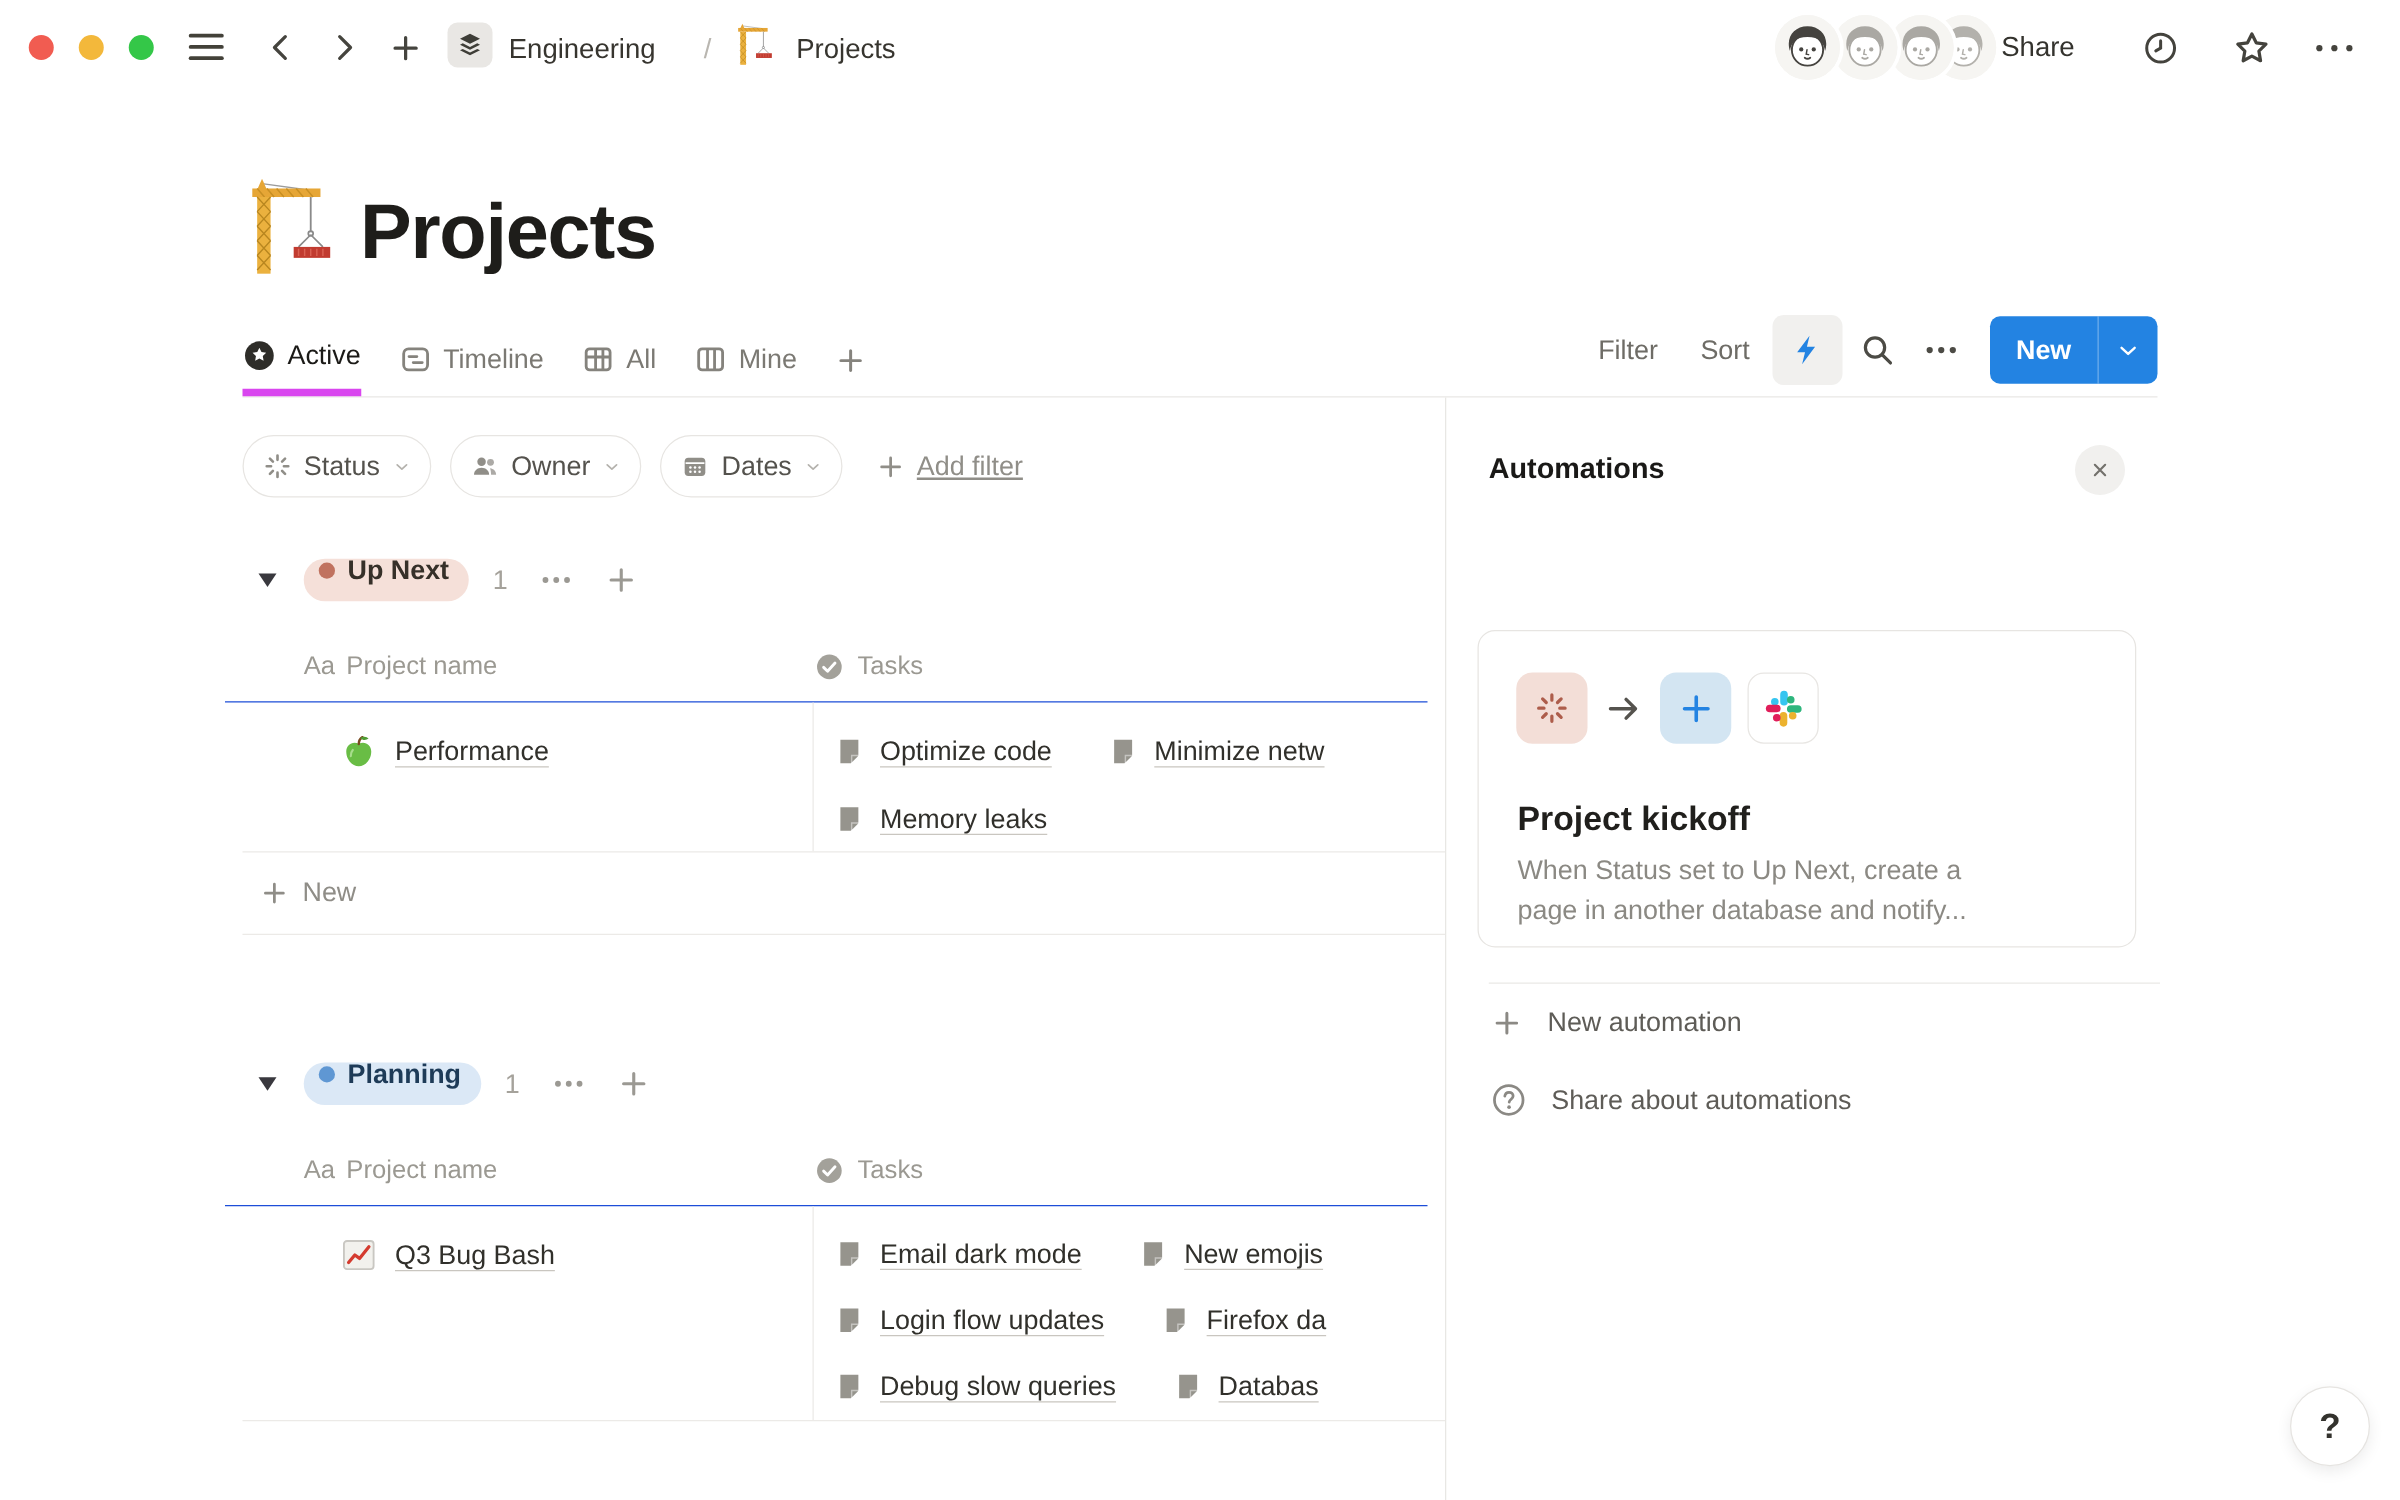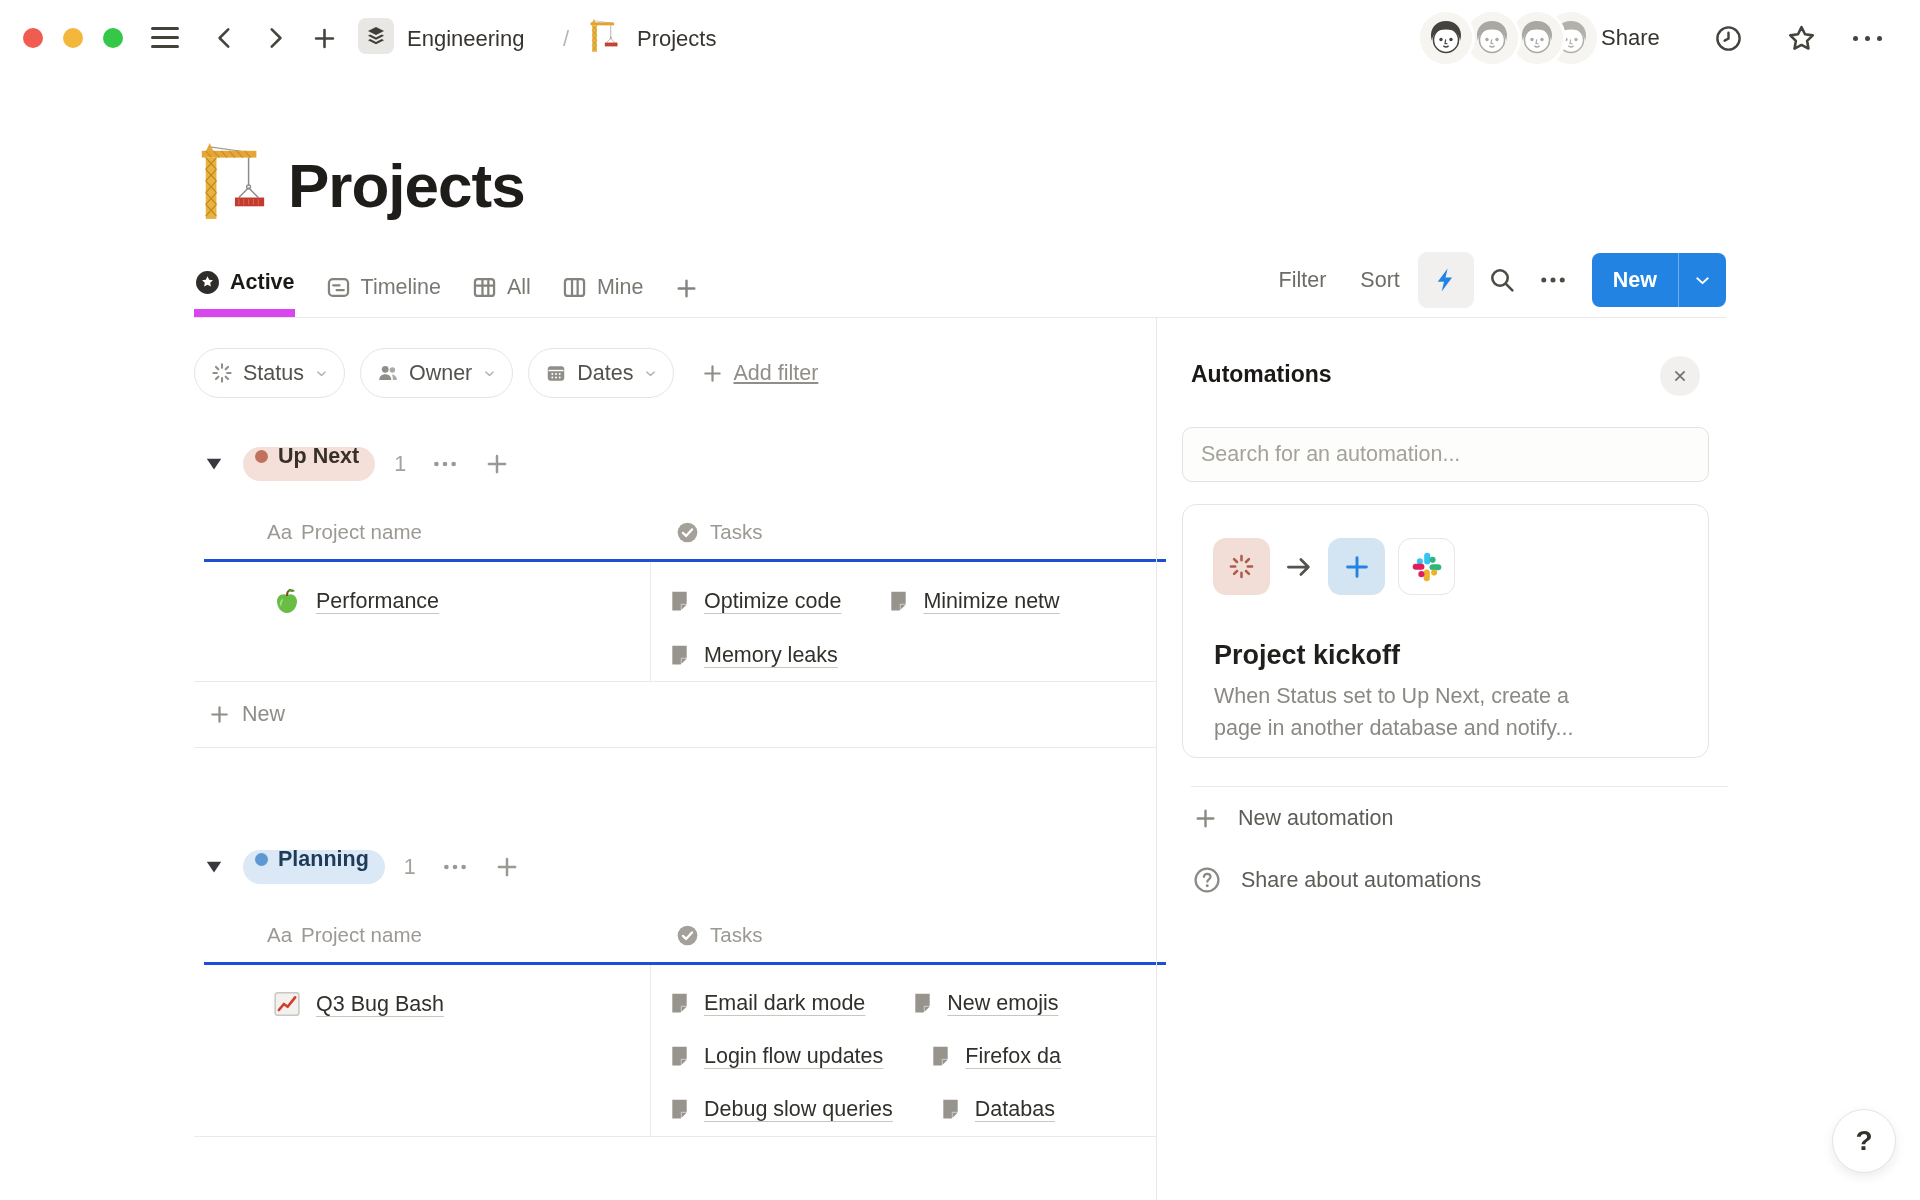--- a/index.html
+++ b/index.html
@@ -35,21 +35,21 @@
   .title-crane { position:absolute; left:196px; top:140px; }
   .page-title { position:absolute; left:288px; top:150px; font-size:62px; font-weight:700;
     letter-spacing:-1px; color:#1e1d1a; }
 
   
   .toolbar { position:absolute; left:194px; top:252px; width:1532px; height:66px;
     border-bottom:1px solid #e9e8e5; display:flex; justify-content:space-between; align-items:flex-end; }
   .tabs { display:flex; align-items:flex-end; gap:30px; }
   .tab { display:flex; align-items:center; gap:9px; font-size:21.5px; color:#7b7973; padding-bottom:16px; }
   .tab svg { color:#85837d; }
-  .tab.active { color:#1b1a17; font-weight:700; padding-bottom:13px; border-bottom:8px solid #d946ef; }
+  .tab.active { color:#1b1a17; font-weight:400; padding-bottom:13px; border-bottom:6px solid #d946ef; }
   .tab.active svg { color:#2e2d29; }
   .tab-add { color:#9a9892; padding-bottom:16px; }
   .controls { display:flex; align-items:center; margin-bottom:9px; }
   .ctrl-text { font-size:21.5px; color:#6e6c66; }
   .ctrl-filter { margin-right:34px;margin-left:37px; } .ctrl-sort { margin-right:18px; }
   .boltbtn { width:56px; height:56px; border-radius:9px; background:#f1f0ee; display:flex;
     align-items:center; justify-content:center; color:#2383e2; margin-right:14px; }
   .searchbtn { color:#4c4b45; margin-right:22px; }
   .moredots { color:#4c4b45; margin-right:24px; }
   .newbtn { display:flex; align-items:stretch; height:54px; border-radius:8px; background:#2383e2;
@@ -69,21 +69,21 @@
   .group { position:absolute; left:194px; width:962px; height:42px; display:flex; align-items:center; }
   .caret-toggle { margin-left:12px; color:#39383 3; color:#39383e; }
   .pill { margin-left:21px; display:inline-flex; align-items:center; height:34px; border-radius:17px;
     padding:0 16px 16px 12px; gap:10px; font-size:21.5px; font-weight:600; }
   .pill .dot { width:13px; height:13px; border-radius:50%; }
   .pill.red { background:#f5e0d9; color:#363029; } .pill.red .dot { background:#c0725f; }
   .pill.blue { background:#dbe8f6; color:#1e3b58; } .pill.blue .dot { background:#5f97d3; }
   .gcount { margin-left:19px; color:#a5a29b; font-size:21.5px; }
   .gicon { margin-left:25px; color:#9b9993; }
 
-  .thead { position:absolute; left:204px; width:962px; height:57px; border-bottom:3px solid #1d4ed8;
+  .thead { position:absolute; left:180px; width:962px; height:57px; border-bottom:1px solid #1d4ed8;
     font-size:20.5px; color:#9b9992; }
   .thead .hname { position:absolute; left:63px; top:0; height:100%; display:flex; align-items:center; gap:9px; }
   .aa { font-size:20.5px; }
   .thead .htasks { position:absolute; left:472px; top:0; height:100%; display:flex; align-items:center; gap:11px; }
   .thead .htasks svg { color:#a3a19a; }
 
   .trow { position:absolute; left:194px; width:962px; border-bottom:1px solid #eceae7; }
   .coldiv { position:absolute; left:456px; top:0; bottom:0; width:1px; background:#eceae7; }
   .cell-name { position:absolute; left:78px; top:12px; height:54px; display:flex; align-items:center; gap:14px; }
   .ulink { text-decoration:underline; text-decoration-color:#c9c6c0; text-decoration-thickness:1px;
@@ -594,21 +594,20 @@
     </div>
   </div>
 
   <div class="vdivider"></div>
   <div class="panel-title">Automations</div>
   <div class="closebtn">
     <svg width="18" height="18">
         <use href="#sym-x" width="18" height="18"></use>
       </svg>
   </div>
-  <input class="auto-search" type="text" placeholder="Search for an automation..." style="">
 
   <div class="card">
     <div class="card-icons">
       <span class="sq sq-status">
         <svg width="27" height="27">
             <use href="#sym-burst" width="27" height="27"></use>
           </svg>
       </span>
       <svg class="card-arrow" width="30" height="30">
           <use href="#sym-arrowr" width="30" height="30"></use>

